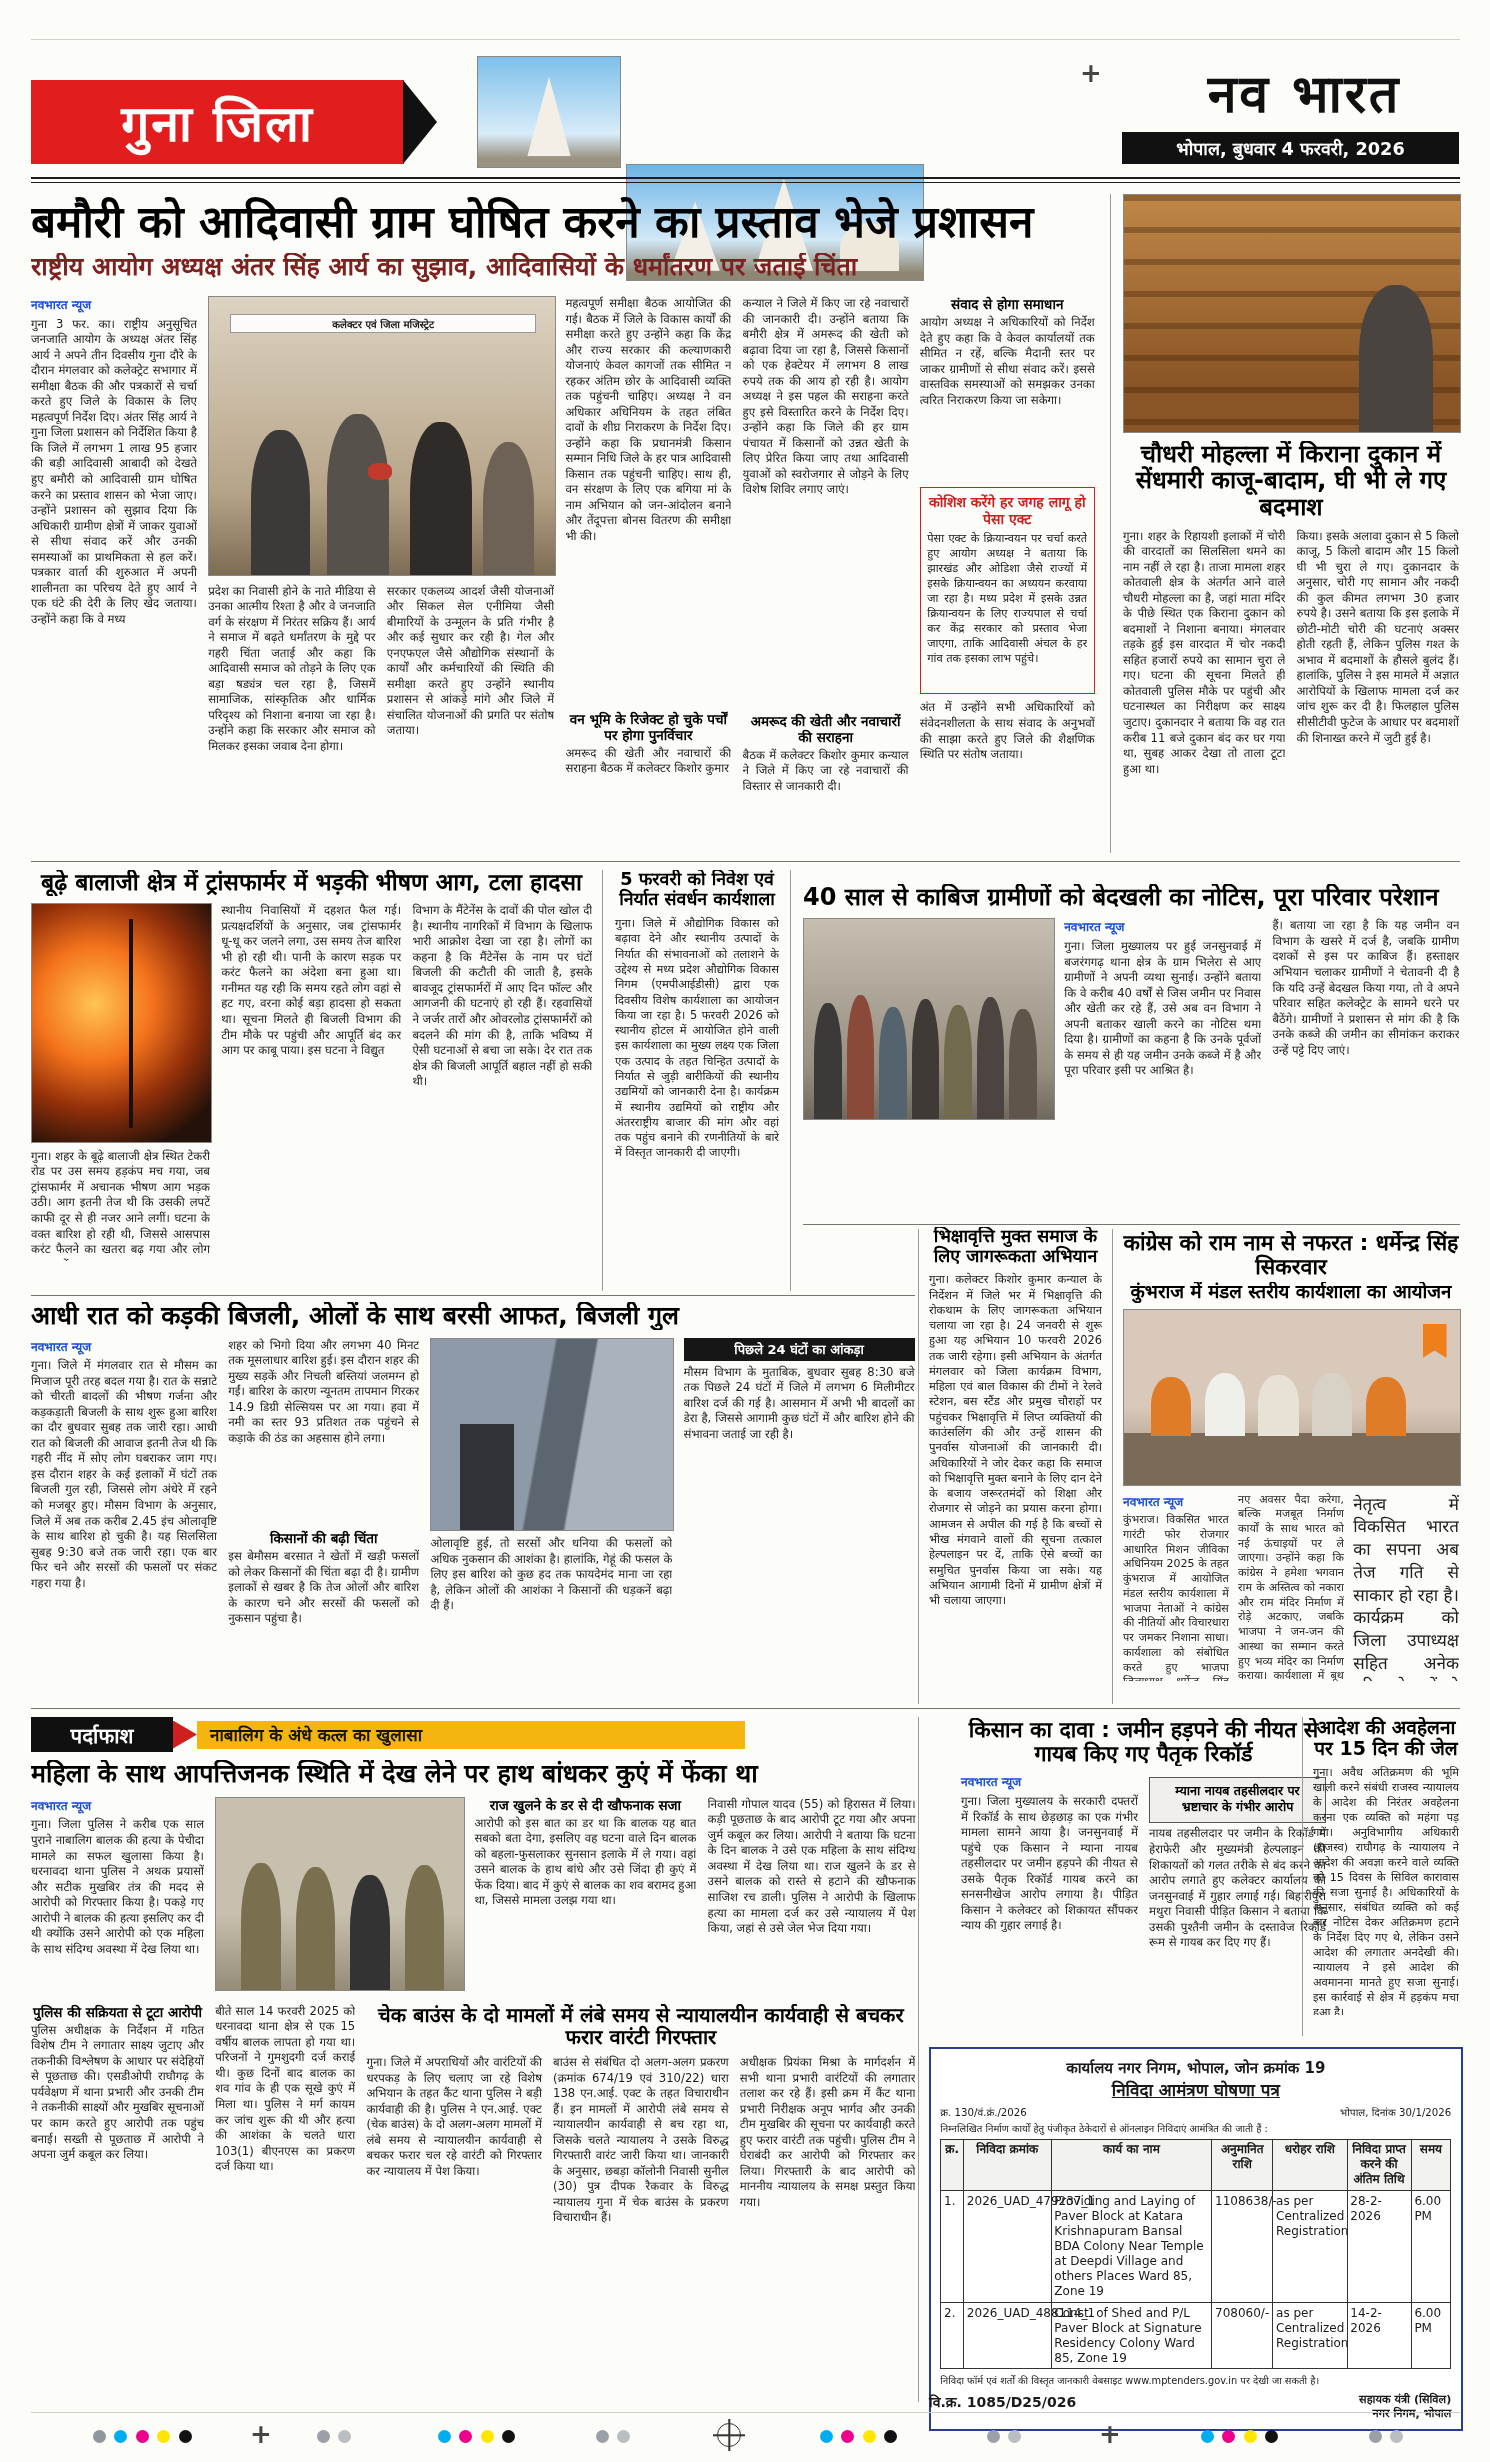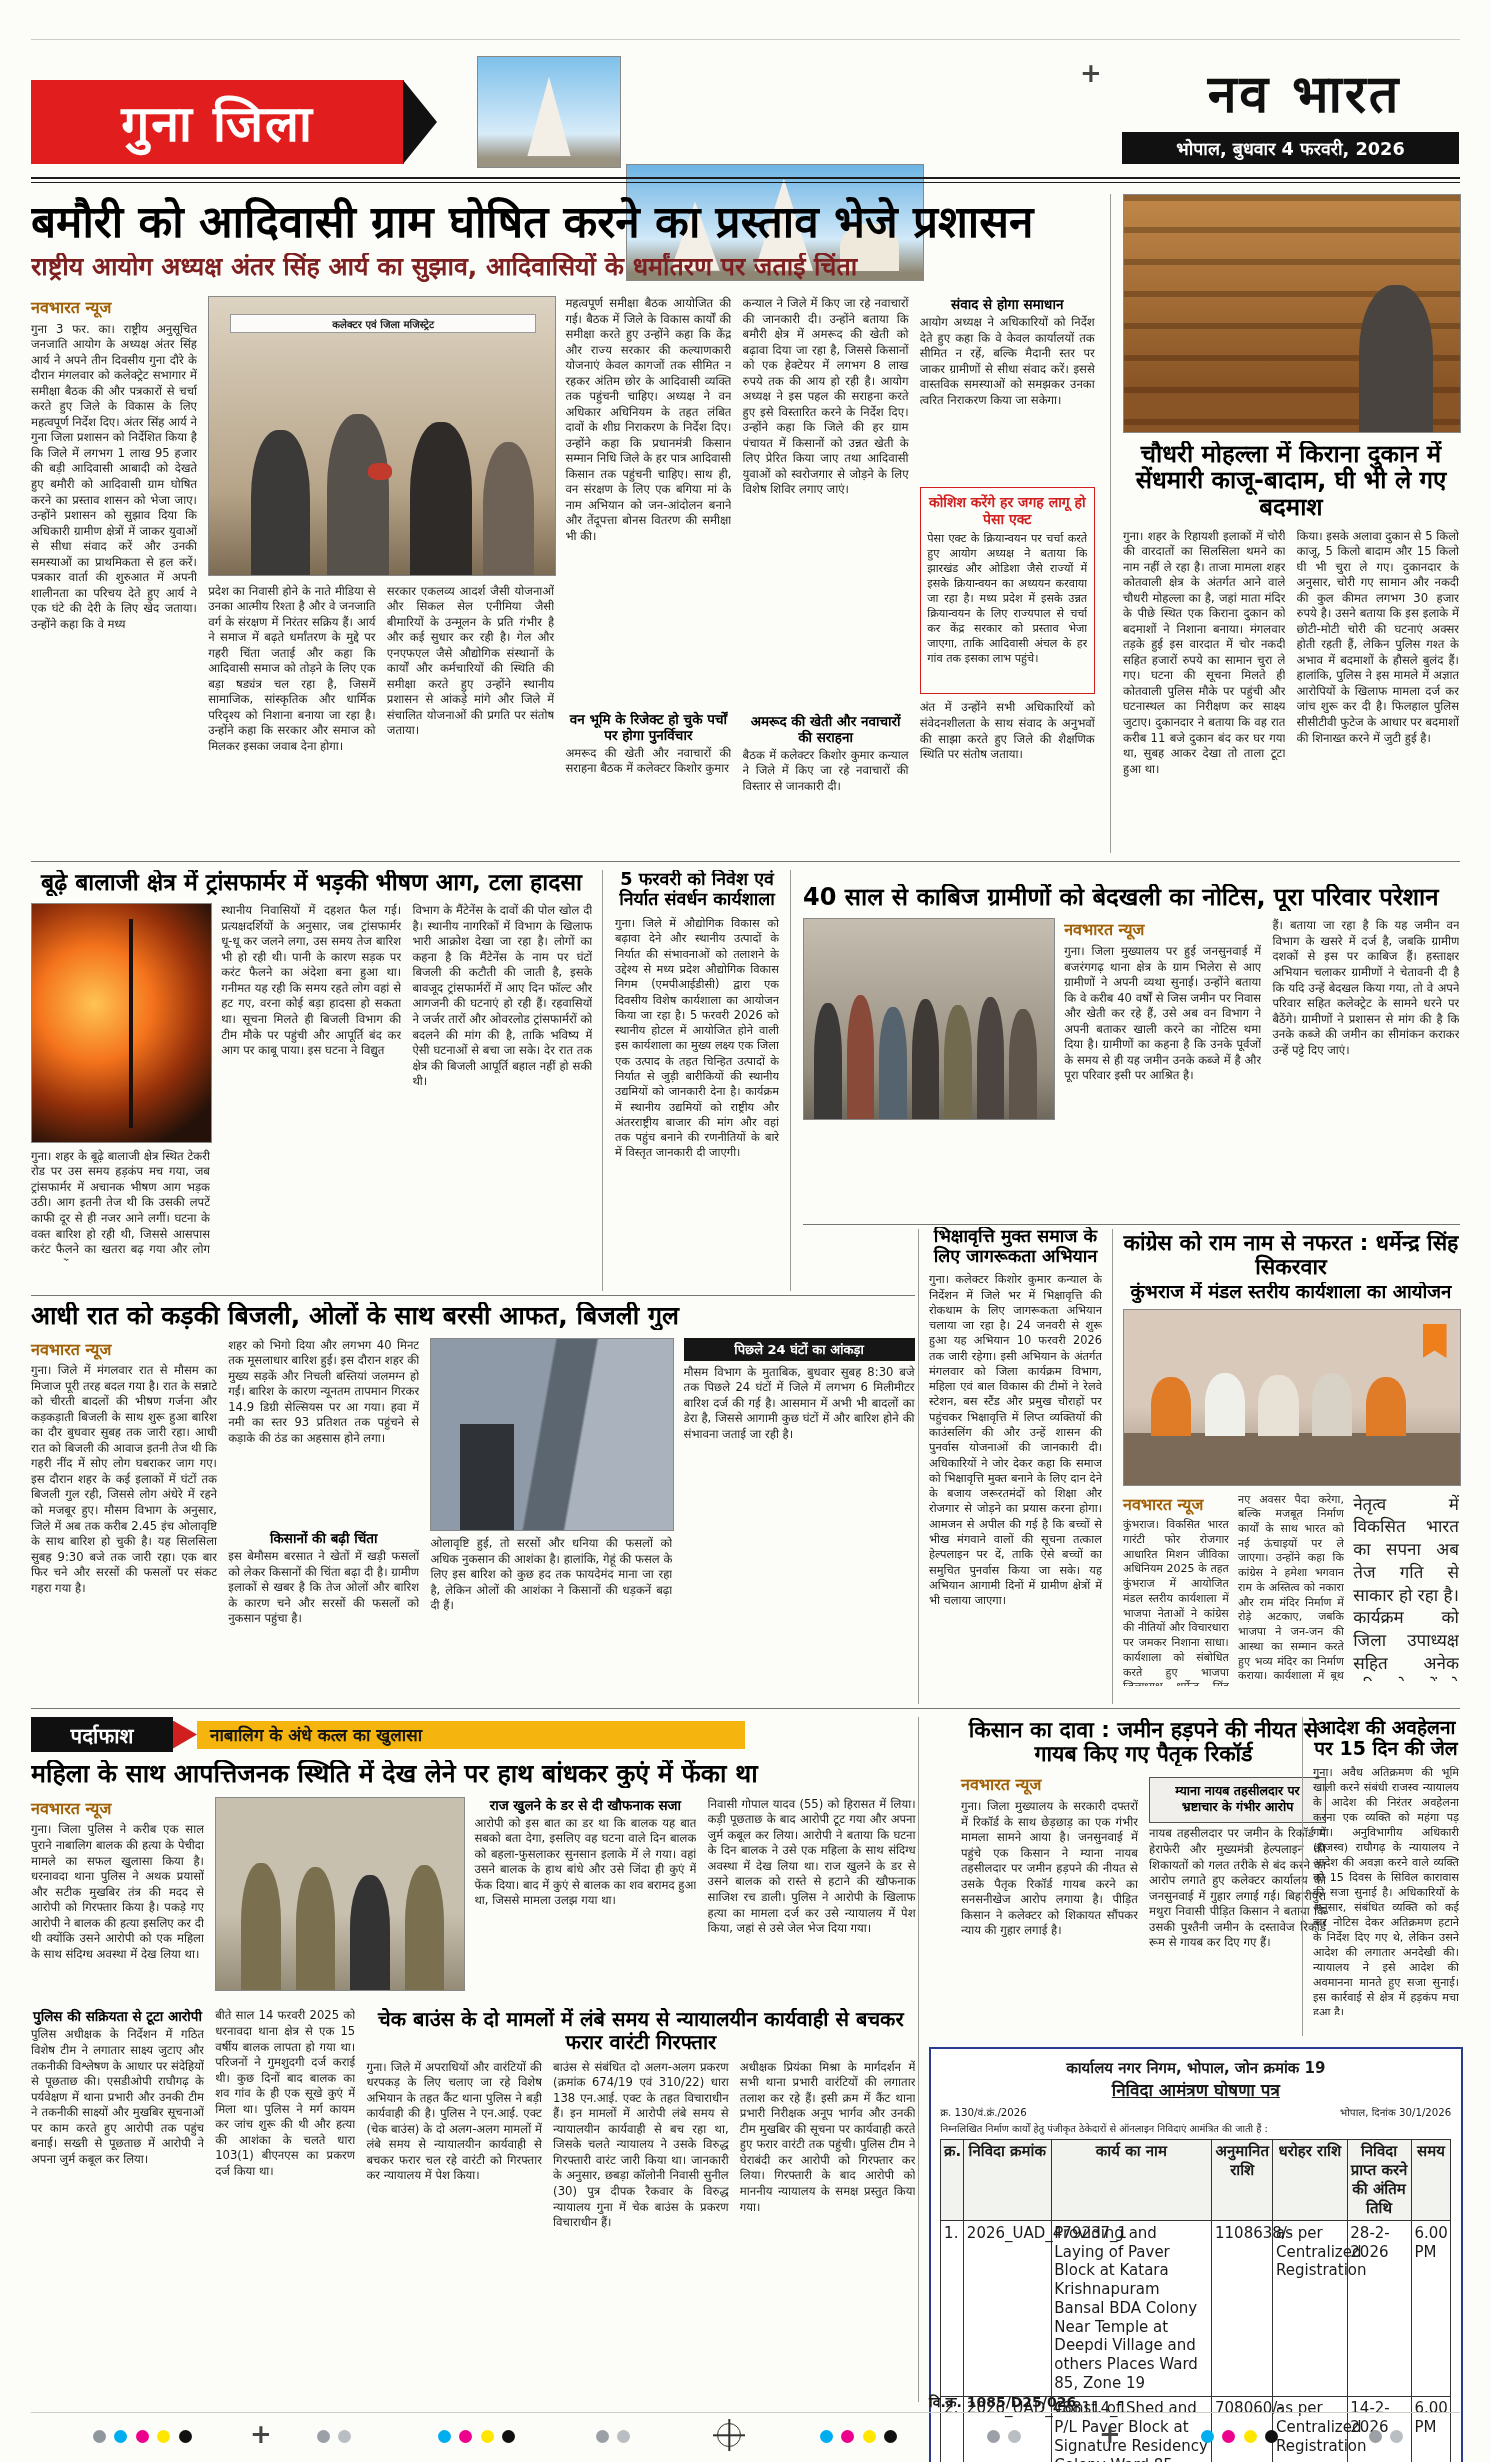--- a/index.html
+++ b/index.html
@@ -1,21 +1,21 @@
 <!DOCTYPE html>
 <html style="font-size:15px"><head>
 <meta charset="utf-8">
 <style>
   html,body{margin:0;padding:0;background:#e8e8e4;}
   .page{position:relative;width:1490px;height:2462px;background:#fcfcf9;margin:0 auto;
         font-family:"DejaVu Sans","Liberation Sans",sans-serif;color:#1a1a1a;overflow:hidden;}
   .abs{position:absolute;}
   .col{font-size:11.6px;line-height:1.34;text-align:justify;color:#1c1c1c;overflow:hidden;}
   .cols{display:flex;gap:11.2px;}
-  .byline{font-weight:bold;font-size:16px;margin-bottom:3.7px;color:#a16207;}
+  .byline{font-weight:bold;font-size:12px;margin-bottom:3.7px;color:#1d4ed8;}
   .headline{font-weight:bold;color:#000;line-height:1.12;white-space:nowrap;overflow:hidden;}
   .headline.wrap{white-space:normal;text-align:center;}
   .subhead{font-weight:bold;color:#7e2020;line-height:1.15;white-space:nowrap;overflow:hidden;}
   .inner-head{font-weight:bold;text-align:center;font-size:13.5px;margin:6.5px 0 2.8px;color:#000;line-height:1.2;}
   .photo{position:relative;background:#b9b2a6;overflow:hidden;border:0.9px solid #888;}
   .fig{position:absolute;background:#3c3a38;border-radius:46% 46% 0 0;}
   .vrule{width:0.9px;background:#9a9a96;}
   .hrule{height:0.9px;background:#77756f;}
   .rule-double{border-top:2.8px solid #1c1c1c;border-bottom:0.9px solid #1c1c1c;height:2.8px;}
   .edition{background:#e11d1d;display:flex;align-items:center;justify-content:center;}
@@ -34,21 +34,21 @@
   .expose-label{background:#101010;color:#fff;font-weight:bold;font-size:20.5px;display:flex;align-items:center;justify-content:center;}
   .expose-strip{background:#f6b40e;color:#151515;font-weight:bold;font-size:17px;display:flex;align-items:center;padding:0 13px;}
   .expose-wedge{background:#d01f1f;clip-path:polygon(0 0,100% 50%,0 100%);}
   .spire{position:absolute;background:#f3efe6;clip-path:polygon(50% 0,88% 100%,12% 100%);}
   .dome{position:absolute;background:#efe9dc;border-radius:50% 50% 0 0;}
   .tender{border:2.8px solid #2a3c8f;background:#fff;padding:7.5px 9.3px;font-size:10.2px;}
   .tender .t-org{text-align:center;font-weight:bold;font-size:15px;}
   .tender .t-title{text-align:center;font-weight:bold;font-size:17px;text-decoration:underline;margin:1.9px 0 3.7px;}
   .tender .t-ref{display:flex;justify-content:space-between;font-size:10.2px;margin-bottom:2.8px;}
   .tender table{width:100%;border-collapse:collapse;table-layout:fixed;}
-  .tender th,.tender td{border:0.9px solid #333;font-size:15px;padding:2.8px 2.8px;vertical-align:top;line-height:1.25;}
+  .tender th,.tender td{border:0.9px solid #333;font-size:12px;padding:2.8px 2.8px;vertical-align:top;line-height:1.25;}
   .tender th{text-align:center;font-weight:bold;background:#f2f2ef;}
   .tender td{text-align:left;}
   .tender .t-note{font-size:9.8px;margin-top:4.7px;}
   .tender .t-sig{text-align:right;font-weight:bold;font-size:11.2px;margin-top:5.6px;line-height:1.3;}
   .dot{width:13px;height:13px;border-radius:50%;display:inline-block;margin-right:8.4px;vertical-align:middle;}
   .target{width:22.4px;height:22.4px;border:1.9px solid #333;border-radius:50%;position:relative;display:inline-block;}
   .target:before,.target:after{content:"";position:absolute;background:#333;}
   .target:before{left:50%;top:-4.7px;width:1.4px;height:32px;transform:translateX(-50%);}
   .target:after{top:50%;left:-4.7px;height:1.4px;width:32px;transform:translateY(-50%);}
   .shelves{position:absolute;inset:0;background:repeating-linear-gradient(180deg,rgba(60,30,5,.35) 0 5.6px,rgba(255,255,255,0) 5.6px 32px);}

